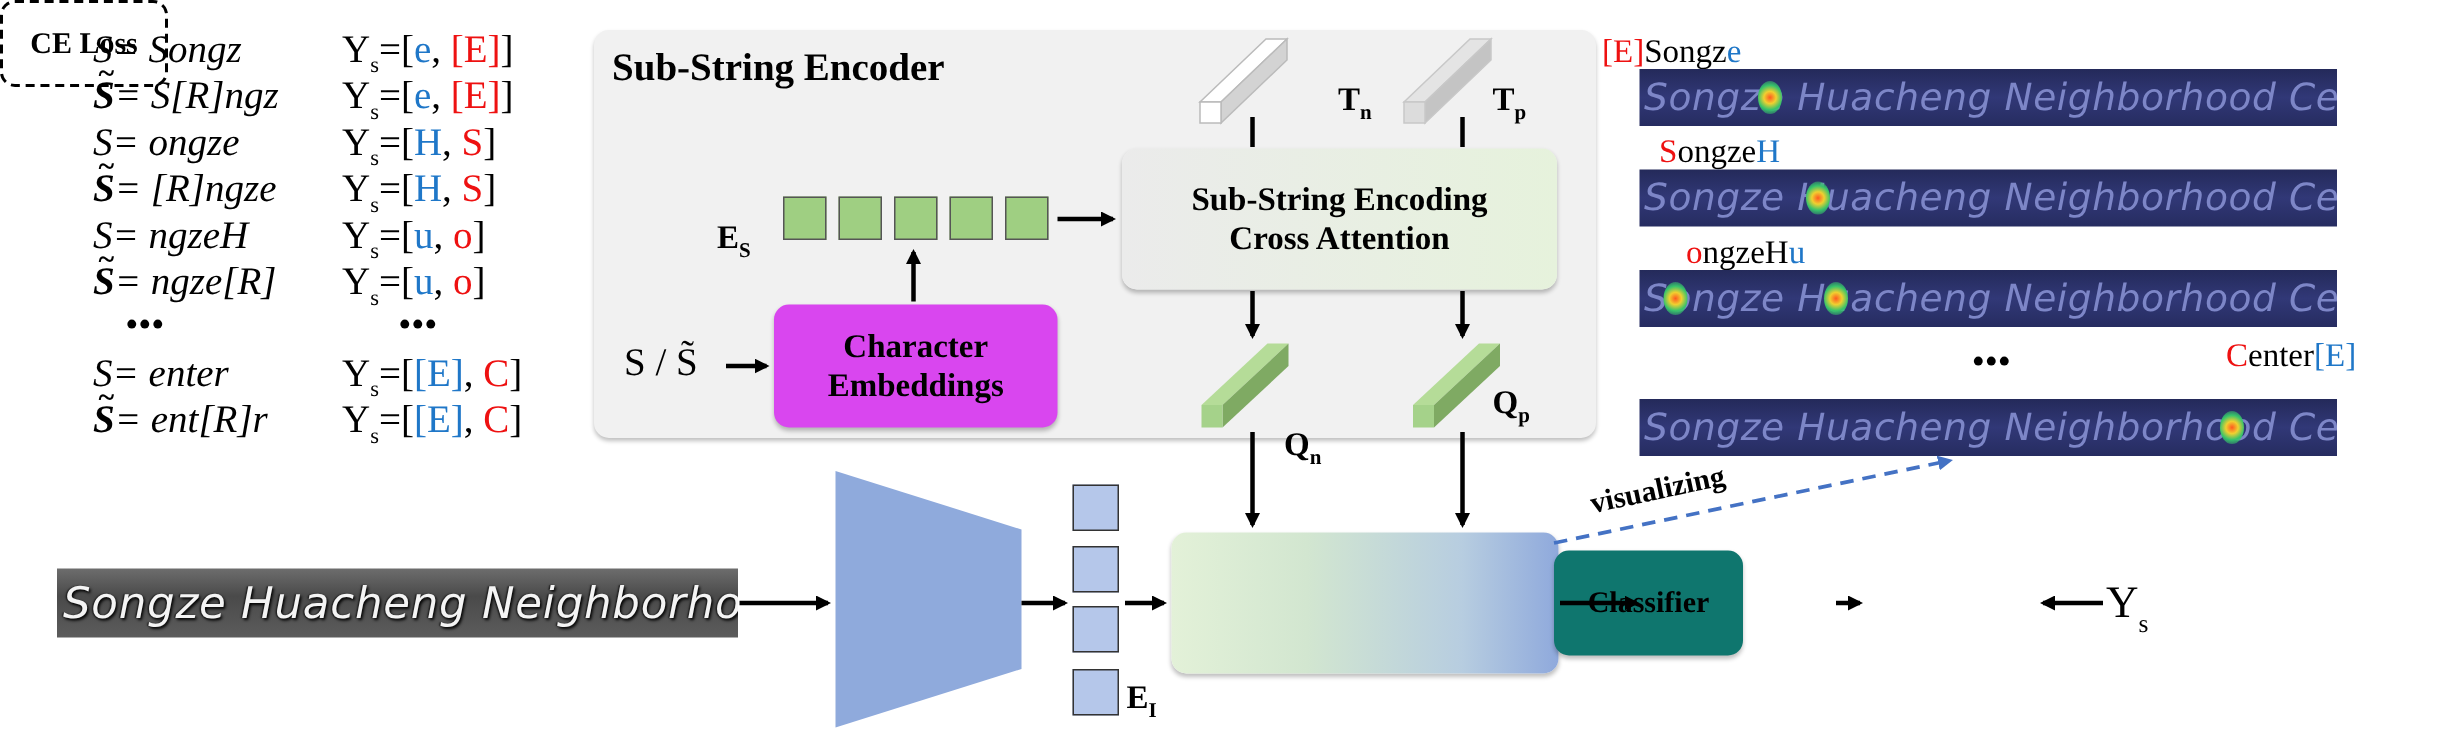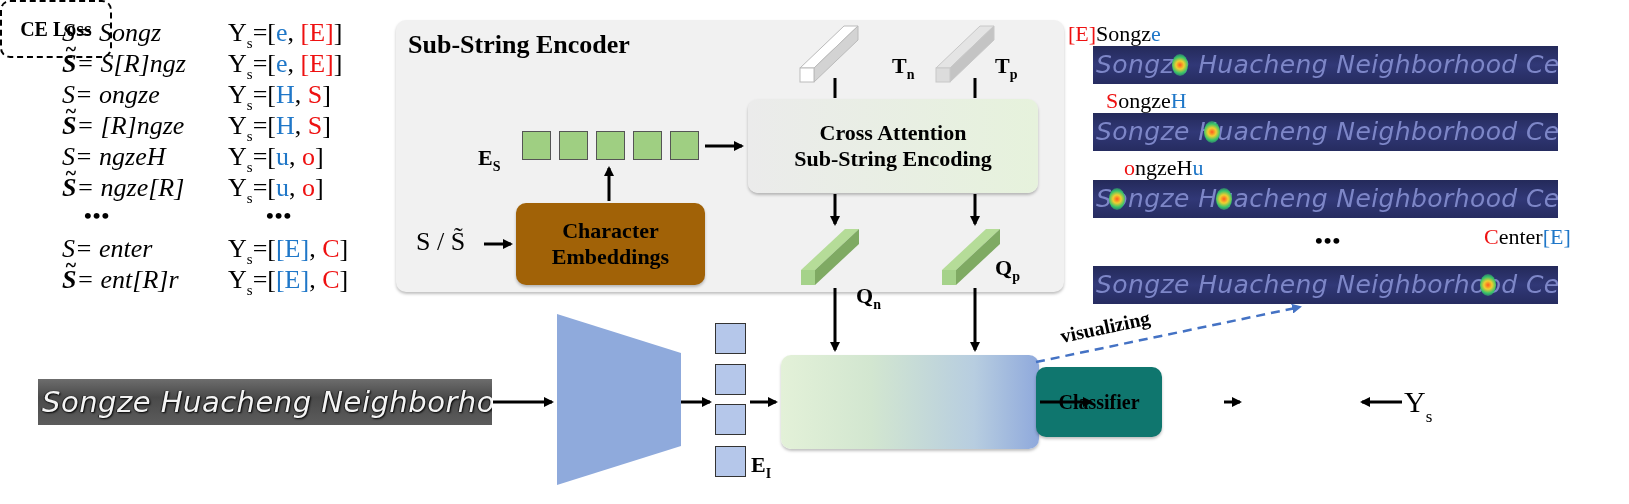--- a/index.html
+++ b/index.html
@@ -21,21 +21,21 @@
   
   #encoder-panel { left:396px; top:20px; width:668px; height:272px; background:#f1f1f1;
     border-radius:10px; box-shadow:0 2px 3px rgba(0,0,0,0.25); }
   .panel-title { left:408px; top:30px; font-size:26px; font-weight:bold; }
 
   .es-sq { position:absolute; top:131px; width:29px; height:29px; background:#9fcf82; border:1.5px solid #555; box-sizing:border-box; }
 
   .rbox { position:absolute; border-radius:10px; box-shadow:0 2px 3px rgba(0,0,0,0.25);
     display:flex; align-items:center; justify-content:center; text-align:center; font-weight:bold; line-height:1.2; }
 
-  #char-emb { left:516px; top:203px; width:189px; height:82px; background:#a16207; font-size:22px; }
+  #char-emb { left:516px; top:203px; width:189px; height:82px; background:#d946ef; font-size:22px; }
   #ssec { left:748px; top:99px; width:290px; height:94px;
     background:linear-gradient(90deg,#ebebeb 0%, #e6f2dc 100%); font-size:22px; }
   #matcher { left:781px; top:355px; width:258px; height:94px;
     background:linear-gradient(90deg,#e3f1d8 0%,#d2e6d0 35%,#b7cde0 75%,#8fa9dc 100%); font-size:26px; }
   #classifier { left:1036px; top:367px; width:126px; height:70px; background:#0f766e; font-size:20px; }
   #celoss { left:1245px; top:373px; width:112px; height:58px; border:2px dashed #000; border-radius:10px;
     display:flex; align-items:center; justify-content:center; font-weight:bold; font-size:20px; box-sizing:border-box; }
 
   .lbl { position:absolute; font-weight:bold; font-size:22px; }
   .lbl .s { font-size:14px; vertical-align:-6px; }
@@ -142,22 +142,22 @@
 
 <div id="char-emb" class="rbox">
   <div>
       <div>Character</div>
       <div>Embeddings</div>
     </div>
 </div>
 
 <div id="ssec" class="rbox">
   <div>
+      <div>Sub-String Encoding</div>
       <div>Cross Attention</div>
-      <div>Sub-String Encoding</div>
     </div>
 </div>
 
 <div class="lbl" style="left:892px; top:53px;"><span>T</span><span class="s">n</span></div>
 <div class="lbl" style="left:995px; top:53px;"><span>T</span><span class="s">p</span></div>
 <div class="lbl" style="left:856px; top:255px;margin-top:28px;"><span>Q</span><span class="s">n</span></div>
 <div class="lbl" style="left:995px; top:255px;"><span>Q</span><span class="s">p</span></div>
 
 <div class="input-img"><span>Songze Huacheng Neighborhood Center</span></div>
 

